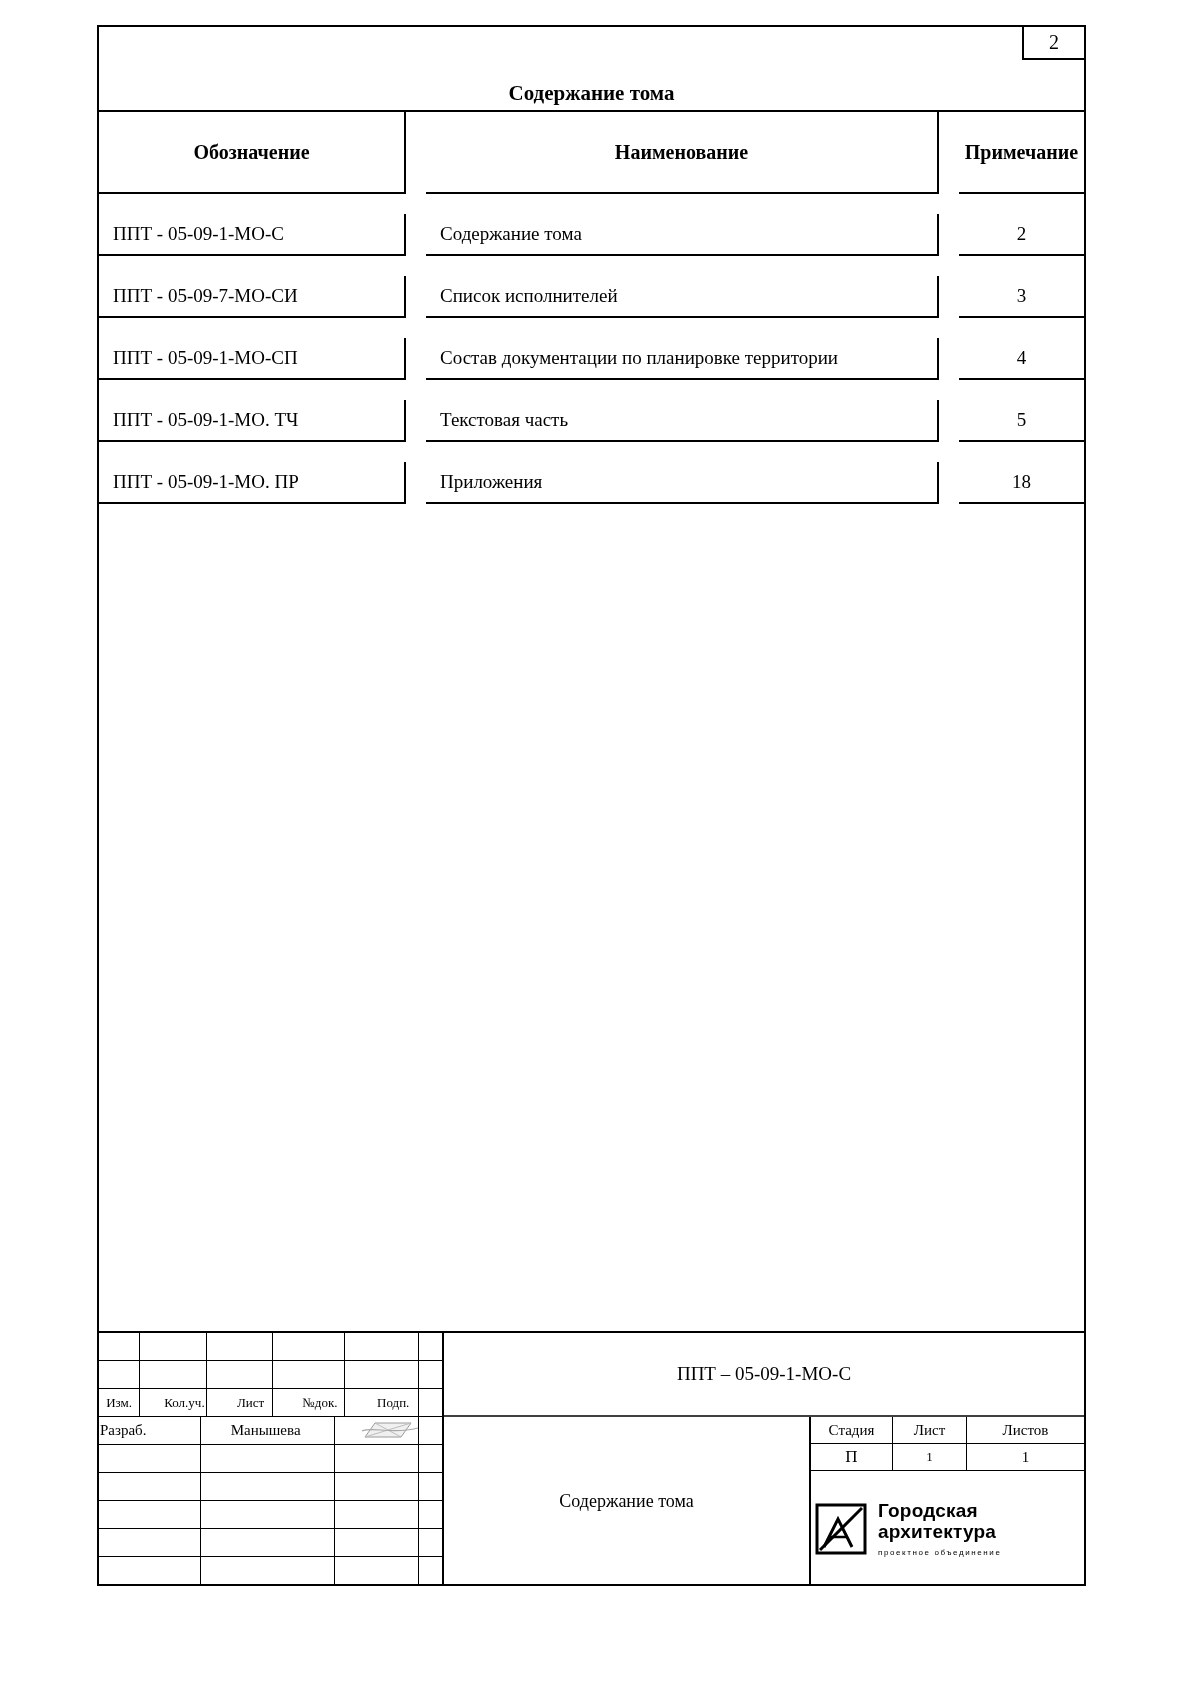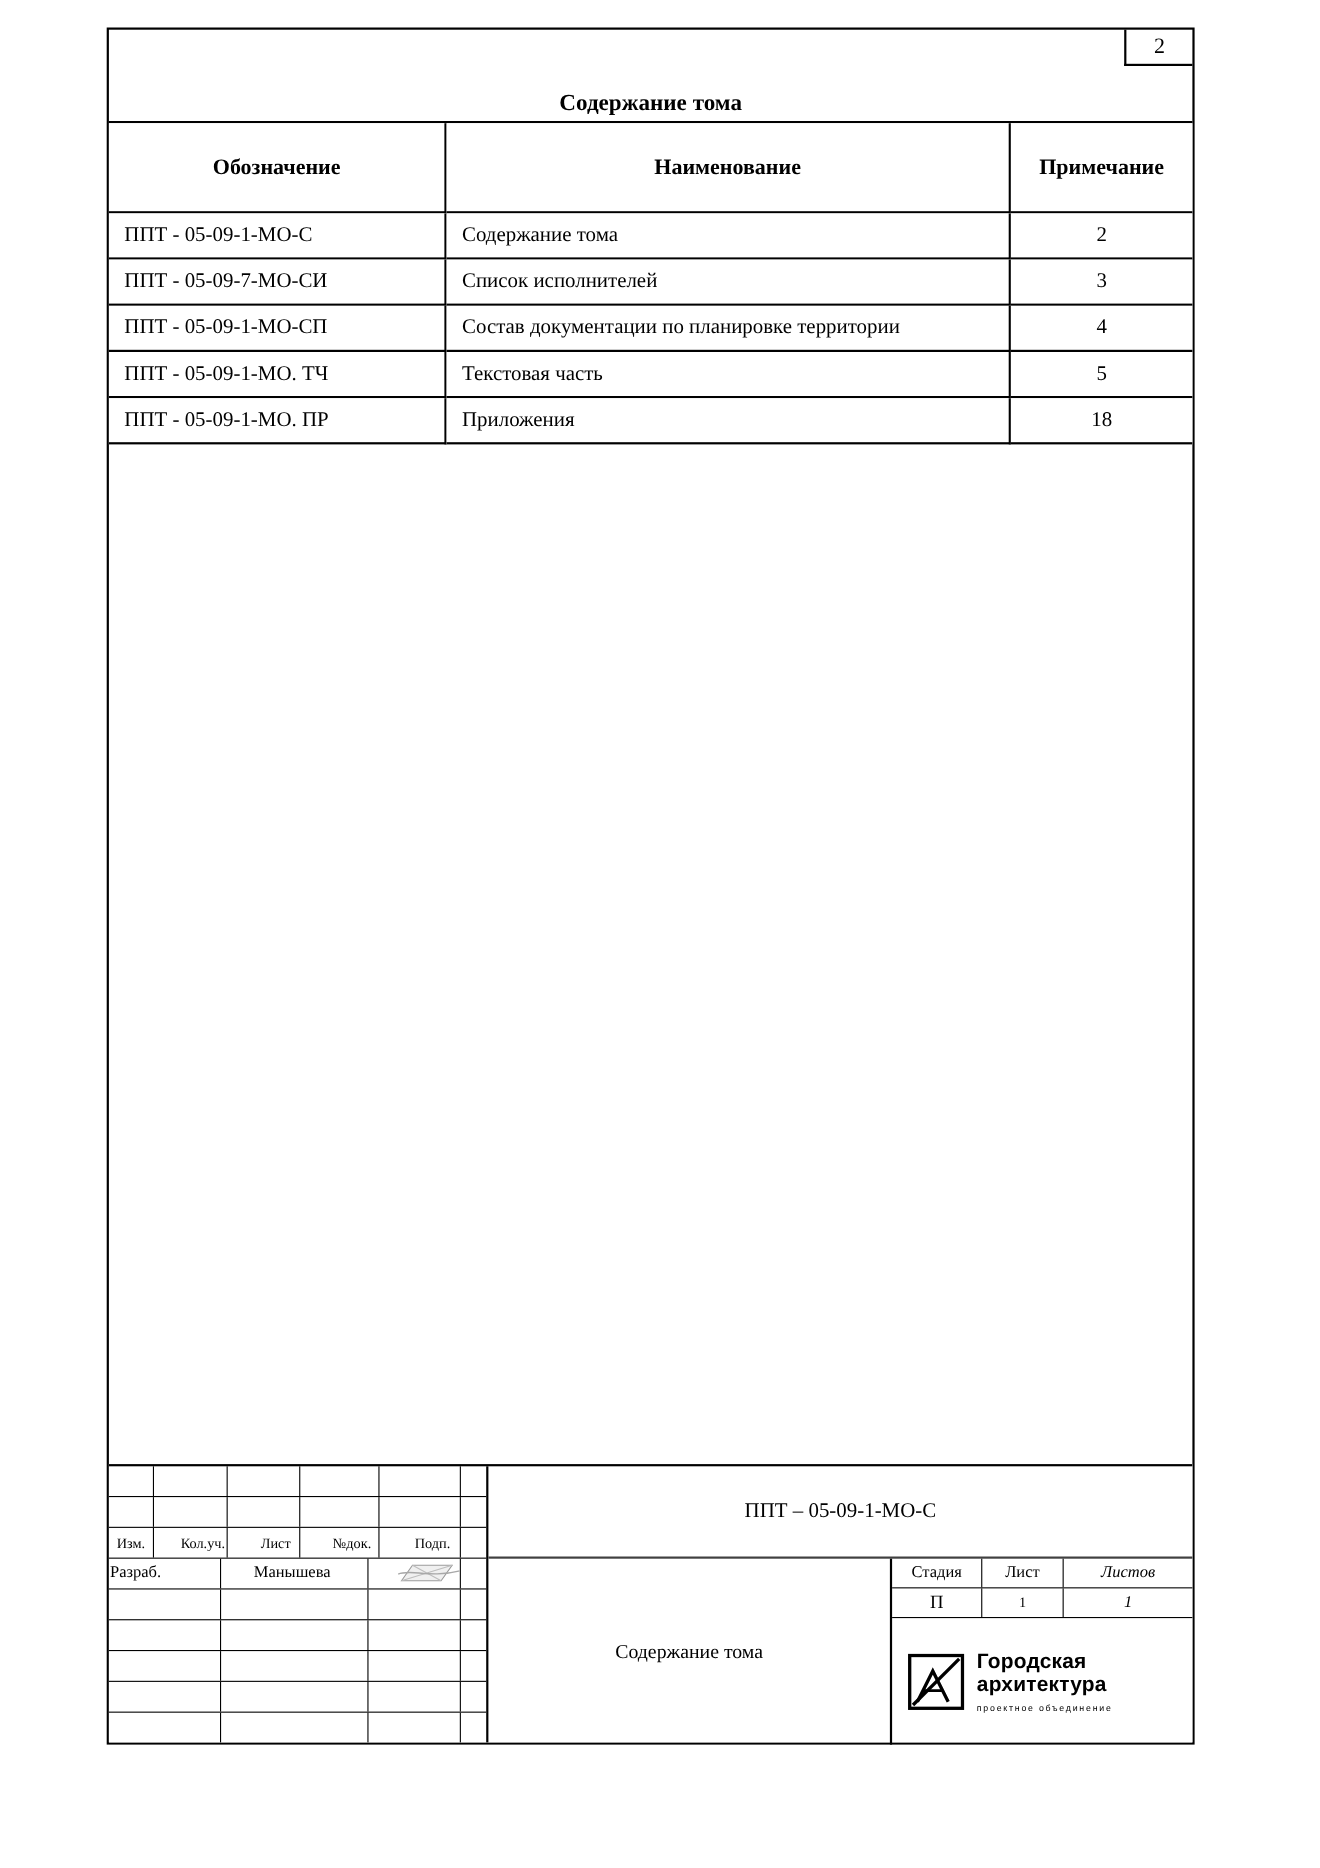--- a/index.html
+++ b/index.html
@@ -22,20 +22,21 @@
   }
   .doc-title {
     position:absolute; top:54px; left:0; width:100%;
     text-align:center; font-weight:bold; font-size:21px;
   }
   
   .toc {
     position:absolute; top:83px; left:0; width:100%;
     display:grid; grid-template-columns:307px 513px 1fr;
     border-top:2px solid #000;
+    gap:20px;
   }
   .toc .cell {
     border-right:2px solid #000; border-bottom:2px solid #000;
     display:flex; align-items:center; font-size:19px; background:#fff;
   }
   .toc .cell.last { border-right:none; }
   .toc .hdr { height:82px; justify-content:center; font-weight:bold; font-size:20px; }
   .toc .drow { height:42px; }
   .toc .des, .toc .nam { padding-left:14px; }
   .toc .note { justify-content:center; }
@@ -74,25 +75,25 @@
   }
   .stamp-stage {
     position:absolute; left:712px; top:84px; right:0; height:169px;
     display:flex; flex-direction:column;
   }
   .stage-row { display:flex; height:27px; border-bottom:1px solid #000; }
   .stage-cell {
     display:flex; align-items:center; justify-content:center;
     font-size:15px; border-right:1px solid #000;
   }
-  .stg1{width:82px}.stg2{width:74px}.stg3{flex:1; border-right:none;font-style:italic;}
+  .stg1{width:82px}.stg2{width:74px}.stg3{flex:1; border-right:none;}
   .stage-cell.v1 { font-size:17px; }
   .stage-cell.v2 { font-size:13px; }
   .logo-area {
-    flex:1; display:flex; align-items:center; padding-left:14px; gap:11px;
+    flex:1; display:flex; align-items:center; padding-left:4px; gap:11px;
   }
   .logo-text {
     font-family:"Liberation Sans", sans-serif; font-weight:bold;
     font-size:19px; line-height:21px; letter-spacing:0.2px;
   }
   .logo-sub {
     font-family:"Liberation Sans", sans-serif; font-weight:normal;
     font-size:8px; letter-spacing:1.6px; margin-top:6px; white-space:nowrap;
   }
 </style>

